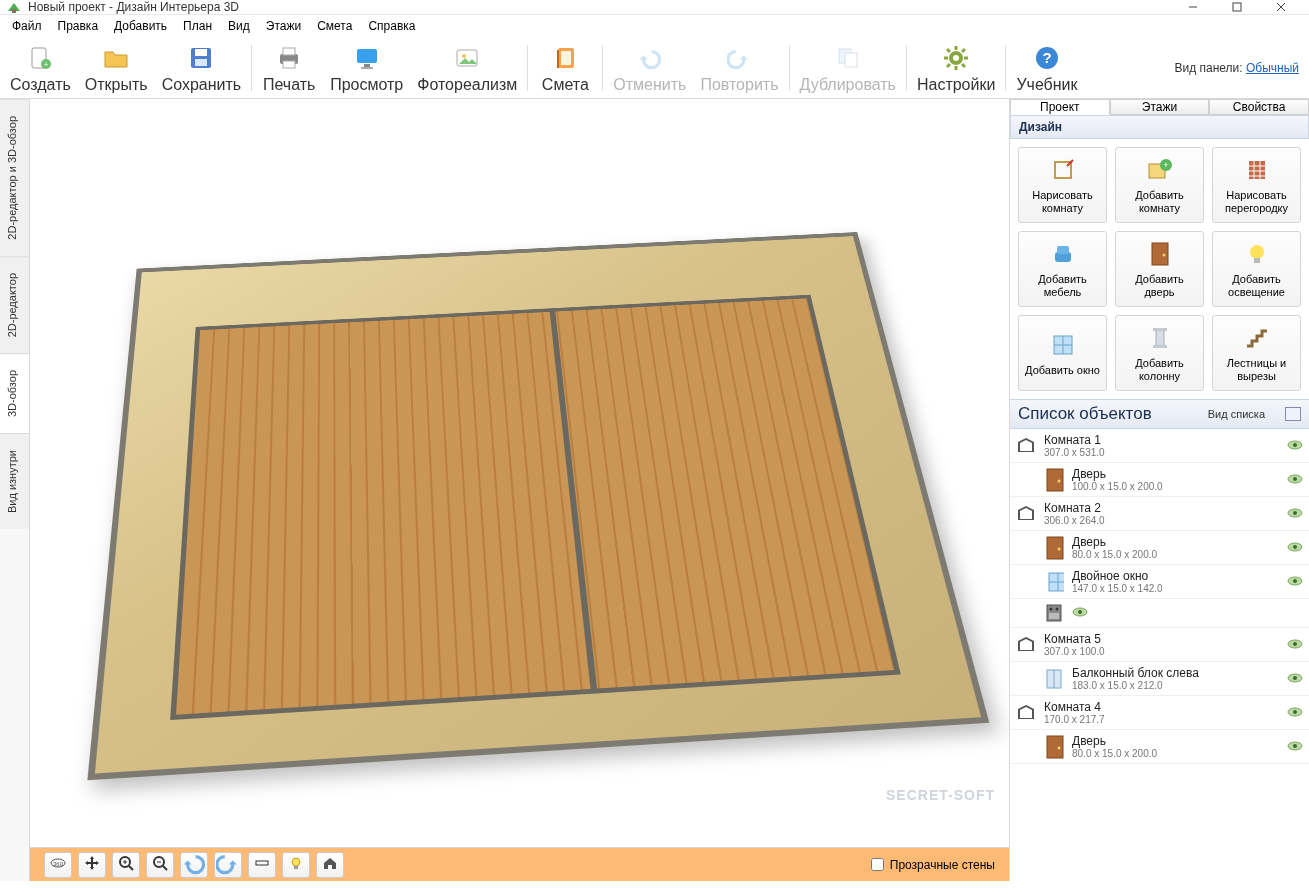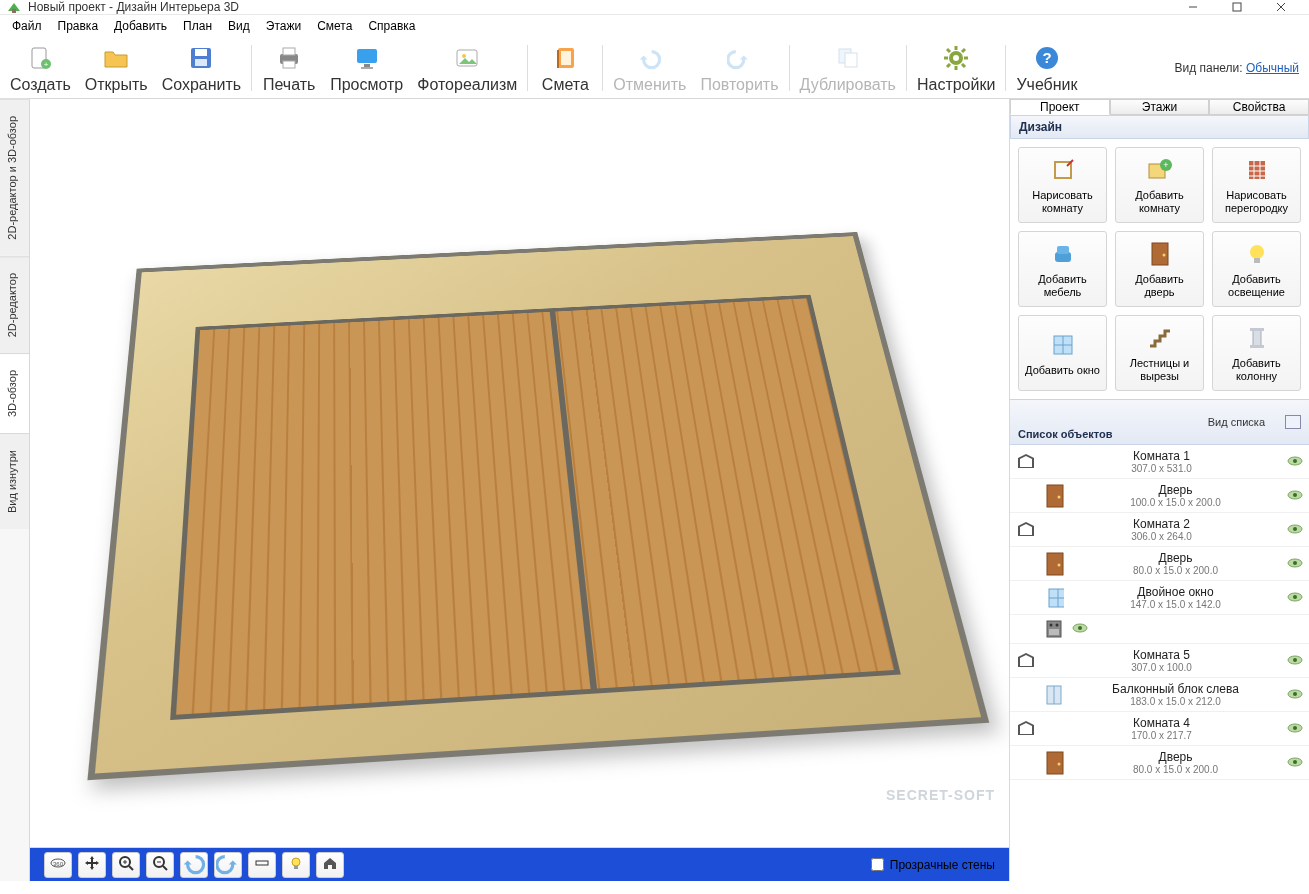--- a/index.html
+++ b/index.html
@@ -49,44 +49,44 @@
 .canvas .placeholder::before{
   content:""; position:absolute; inset:14% 8% 8% 8%;
   background: repeating-linear-gradient(90deg,#c99655 0 14px,#b97f3e 14px 16px);
   border:5px solid #6b6860;
 }
 .canvas .placeholder::after{
   content:""; position:absolute; top:14%; bottom:8%; left:56%; width:6px; background:#6b6860;
 }
 
 
-.canvas-bar { height:34px; display:flex; align-items:center; padding:0 14px; gap:10px; border-top:1px solid #d9d9d9; background:#1d4ed8; }
+.canvas-bar { height:34px; display:flex; align-items:center; padding:0 14px; gap:10px; border-top:1px solid #d9d9d9; background:#fdba74; }
 .canvas-bar .cb-btn { width:28px; height:26px; border:1px solid #ccc; border-radius:3px; background:linear-gradient(#fff,#f1f1f1); display:flex; align-items:center; justify-content:center; cursor:pointer; }
 .canvas-bar .spacer { flex:1; }
 .canvas-bar .chk { display:flex; align-items:center; gap:6px; font-size:12px; }
 
 
 .sidepanel { width:300px; border-left:1px solid #d9d9d9; display:flex; flex-direction:column; background:#fff;}
 .sidepanel .tabs { display:flex; height:16px; }
 .sidepanel .tab { flex:1; border:1px solid #d0d0d0; background: linear-gradient(#fdfdfd,#ececec); display:flex; align-items:center; justify-content:center; font-size:12px; cursor:pointer; }
 .sidepanel .tab.active { background:#fff; border-bottom-color:#fff; font-weight:500; }
 
 .section-header { background:linear-gradient(#f4f6fb,#e3e9f4); border:1px solid #c9d4e6; padding:4px 8px; font-weight:bold; font-size:12px; color:#203050; }
 
 .design-grid { display:grid; grid-template-columns:repeat(3,1fr); gap:8px; padding:8px; }
 .design-btn { border:1px solid #d5d5d5; border-radius:3px; background:linear-gradient(#fdfdfd,#f3f3f3); height:76px; display:flex; flex-direction:column; align-items:center; justify-content:center; gap:4px; cursor:pointer; font-size:11px; text-align:center; line-height:1.15; padding:0 4px;}
 .design-btn .dicon { width:30px; height:30px; display:flex; align-items:center; justify-content:center; }
 
 .objects-header{ display:flex; align-items:center; justify-content:space-between; padding:4px 8px; background:linear-gradient(#f4f6fb,#e3e9f4); border-top:1px solid #c9d4e6; border-bottom:1px solid #c9d4e6;}
-.objects-header .title { font-weight:bold; font-size:11px; color:#203050;margin-top:24px; }
+.objects-header .title { font-weight:normal; font-size:17px; color:#203050; }
 .objects-header .mode { font-size:11px; color:#333; display:flex; align-items:center; gap:20px;}
 .objects-header .mode-icon { width:16px; height:14px; border:1px solid #88a; background:#eef2fa;}
 
 .objects-list { flex:1; overflow:auto; font-size:11px; }
-.obj-row { display:flex; align-items:center; padding:4px 6px; border-bottom:1px solid #f0f0f0; gap:8px; cursor:pointer;text-align:center; }
+.obj-row { display:flex; align-items:center; padding:4px 6px; border-bottom:1px solid #f0f0f0; gap:8px; cursor:pointer; }
 .obj-row.child { padding-left:34px; }
 .obj-row .oicon { width:20px; height:20px; display:flex; align-items:center; justify-content:center; flex-shrink:0;}
 .obj-row .otext { flex:1; }
 .obj-row .otext .name { font-size:12px; color:#222;}
 .obj-row .otext .dims { font-size:10px; color:#777;}
 .obj-row .eye { width:16px; height:12px; }
 
 .watermark{ position:absolute; right:14px; bottom:44px; font-size:14px; color:#cfd5db; letter-spacing:1px; font-weight:bold; text-shadow:0 1px 0 #fff; pointer-events:none;}
 </style>
 </head>
@@ -433,34 +433,34 @@
               <rect x="5" y="5" width="18" height="18" fill="#bfe0f7" stroke="#6aa2cc"></rect>
               <line x1="14" y1="5" x2="14" y2="23" stroke="#6aa2cc"></line>
               <line x1="5" y1="14" x2="23" y2="14" stroke="#6aa2cc"></line>
             </svg>
           </span>
           <span>Добавить окно</span>
         </div>
         <div class="design-btn">
           <span class="dicon">
             <svg width="28" height="28">
-              <path d="M4 22h5v-5h5v-5h5v-5h5" fill="none" stroke="#8a6a3a" stroke-width="3"></path>
-            </svg>
-          </span>
-          <span>Лестницы и вырезы</span>
-        </div>
-        <div class="design-btn">
-          <span class="dicon">
-            <svg width="28" height="28">
               <rect x="10" y="6" width="8" height="16" fill="#d9dde4" stroke="#aab"></rect>
               <rect x="7" y="4" width="14" height="3" fill="#c4c9d2"></rect>
               <rect x="7" y="21" width="14" height="3" fill="#c4c9d2"></rect>
             </svg>
           </span>
           <span>Добавить колонну</span>
+        </div>
+        <div class="design-btn">
+          <span class="dicon">
+            <svg width="28" height="28">
+              <path d="M4 22h5v-5h5v-5h5v-5h5" fill="none" stroke="#8a6a3a" stroke-width="3"></path>
+            </svg>
+          </span>
+          <span>Лестницы и вырезы</span>
         </div>
       </div>
     <div class="objects-header">
       <span class="title">Список объектов</span>
       <span class="mode">
         <span>Вид списка</span>
         <span class="mode-icon"></span>
       </span>
     </div>
     <div class="objects-list" id="objects-list">

